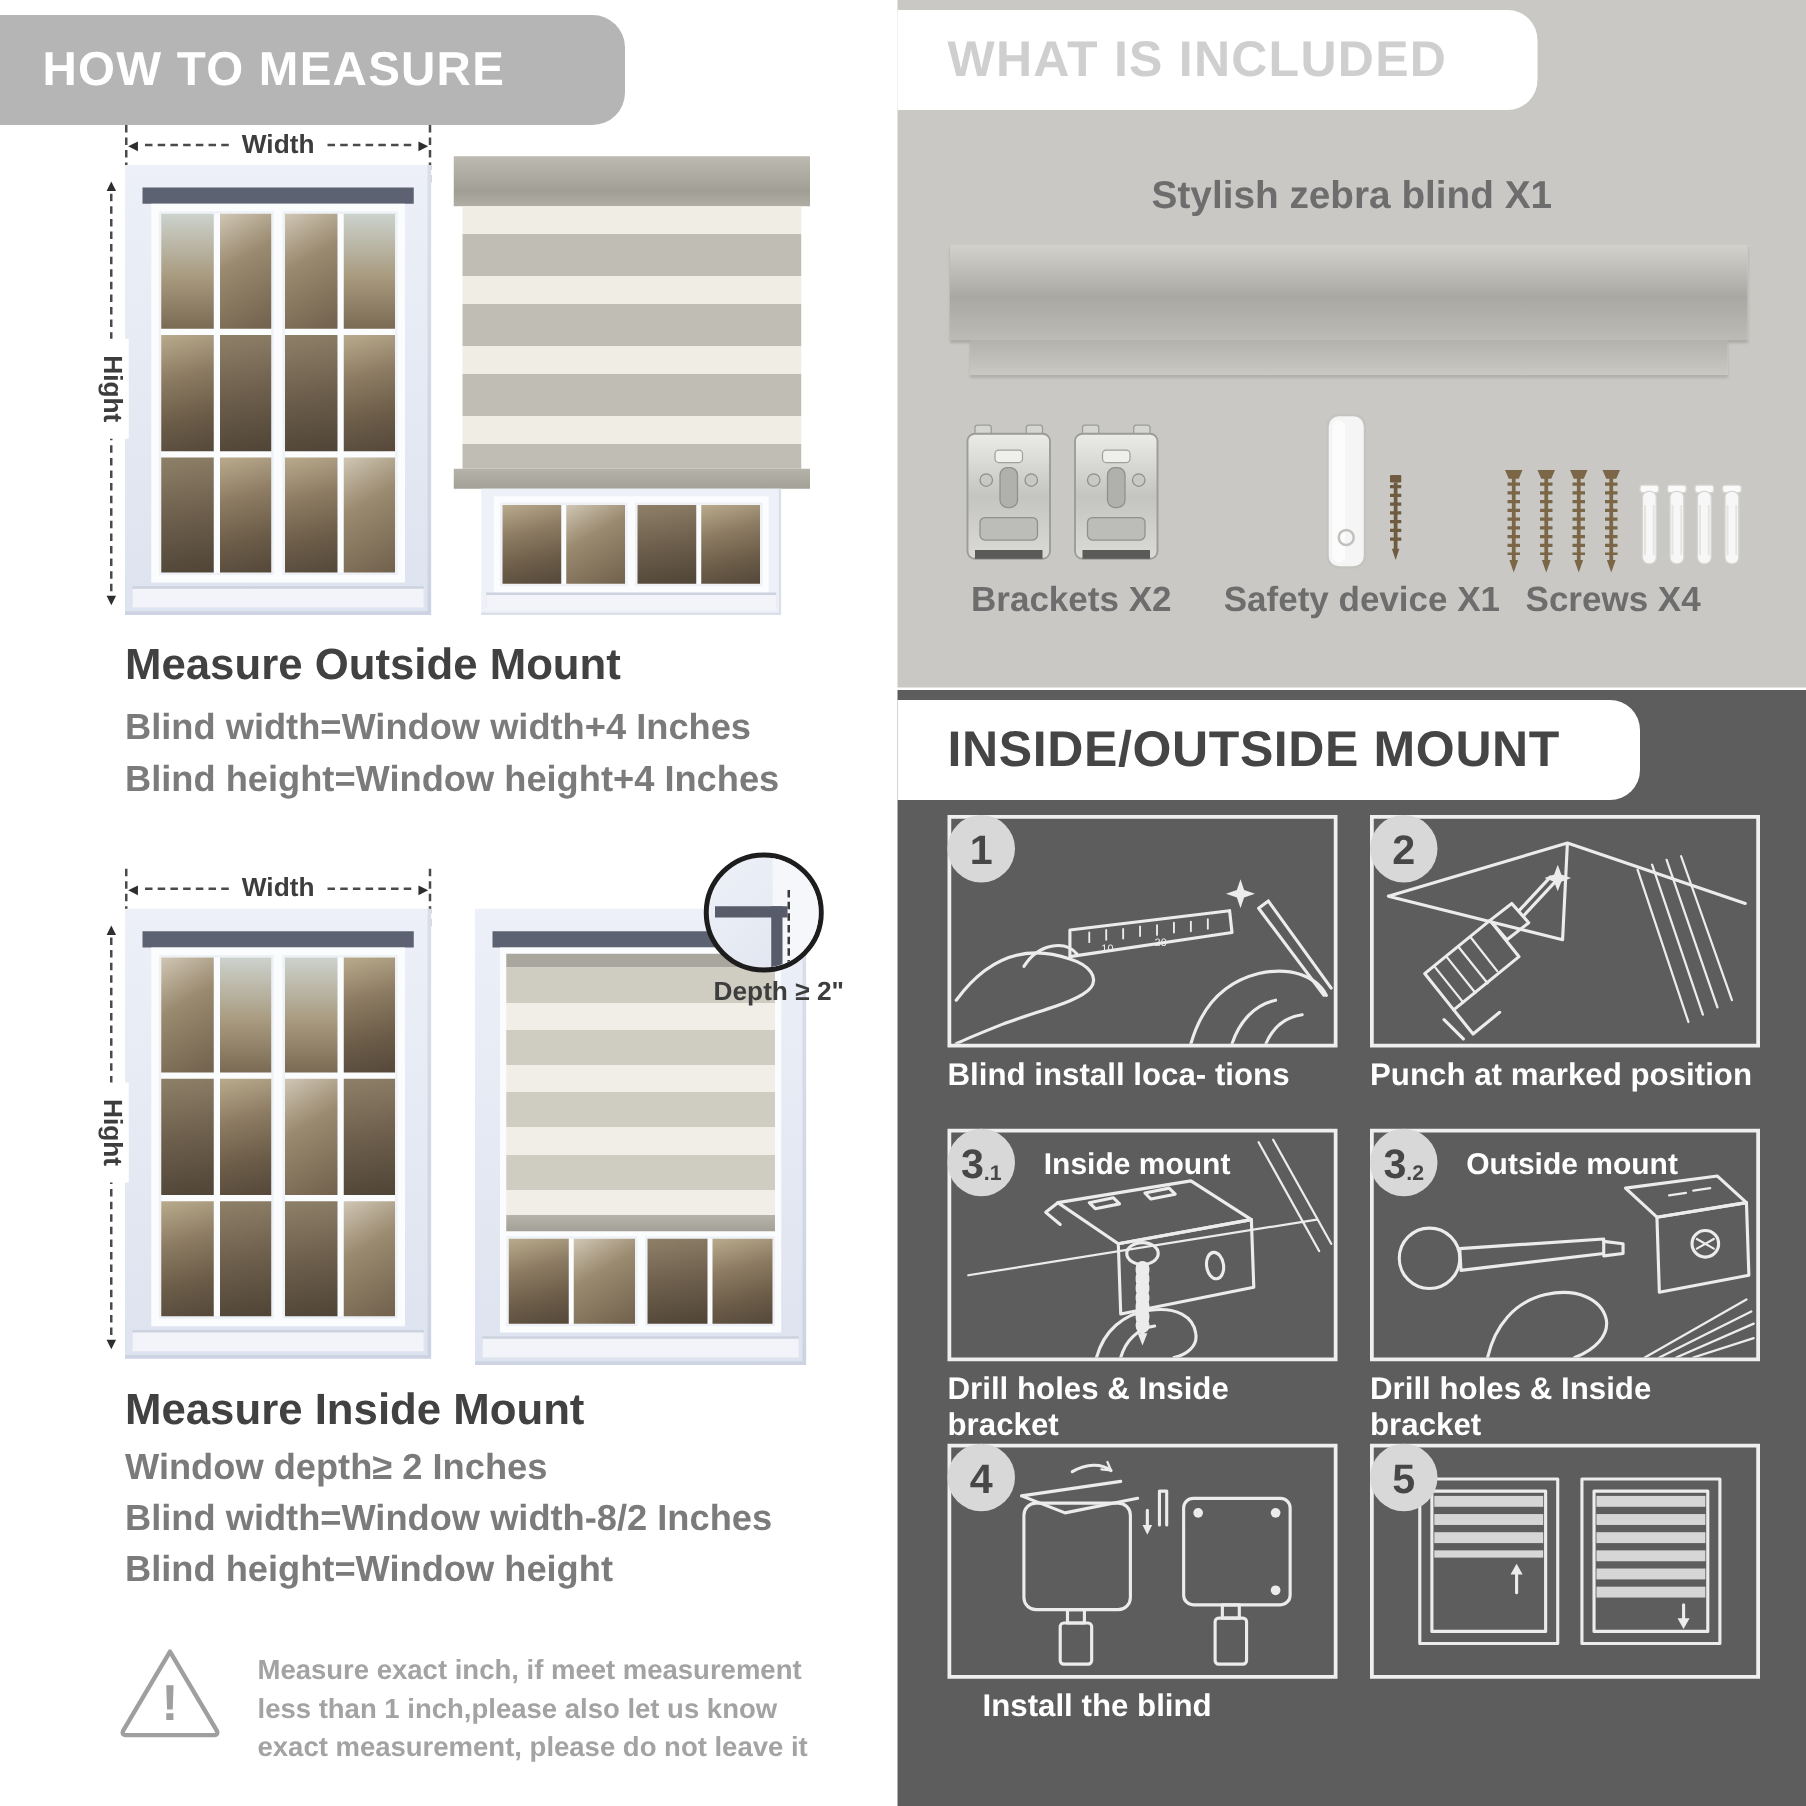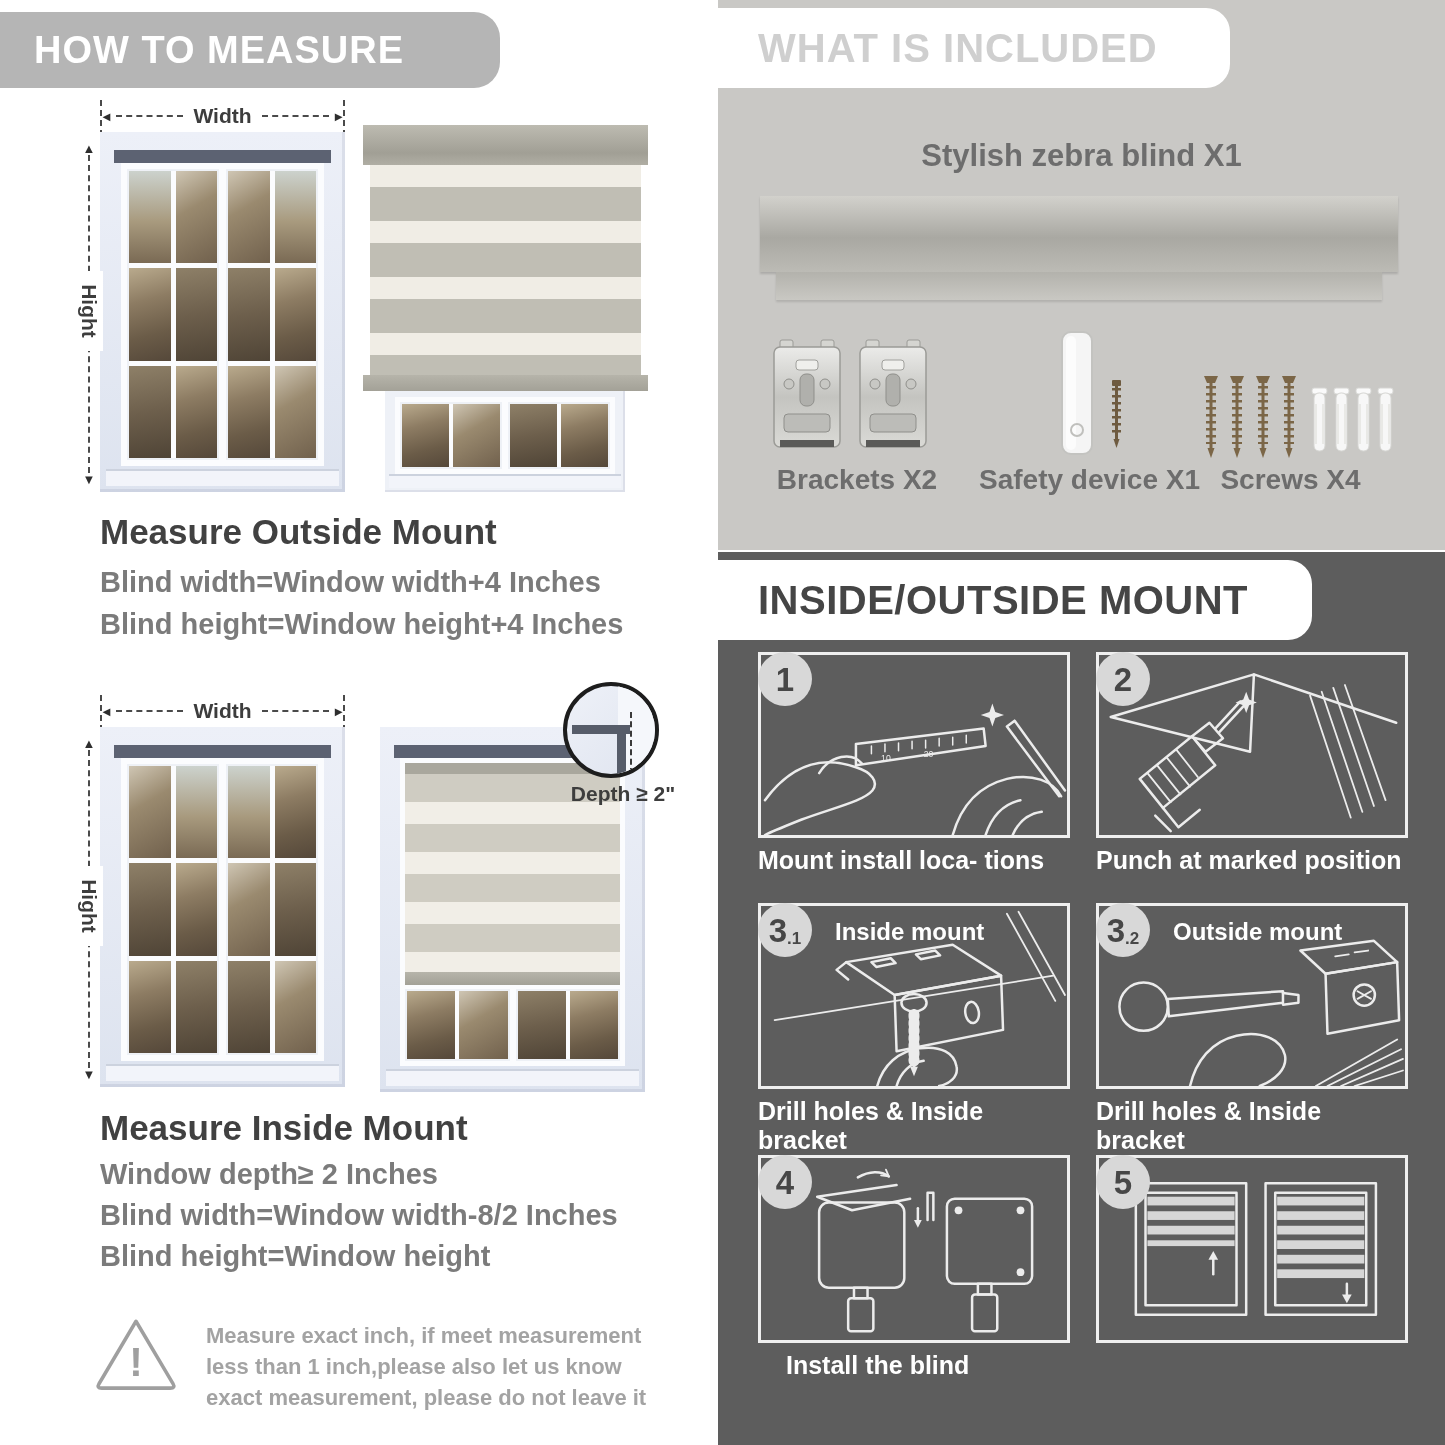--- a/index.html
+++ b/index.html
@@ -1,21 +1,21 @@
 <!DOCTYPE html>
 <html><head>
 <meta charset="utf-8">
 <style>
   html,body{margin:0;padding:0;background:#fff;}
   .canvas{position:relative;width:1445px;height:1445px;background:#fff;overflow:hidden;
           font-family:"Liberation Sans",sans-serif;}
   .abs{position:absolute;}
 
   
-  .banner-gray{position:absolute;left:0;top:12px;width:500px;height:76px;background:#b5b5b5;
+  .banner-gray{position:absolute;left:0;top:12px;width:500px;height:88px;background:#b5b5b5;
     border-radius:0 26px 26px 0;display:flex;align-items:center;padding-left:34px;box-sizing:border-box;}
   .banner-gray span{font-size:38px;font-weight:bold;color:#fff;letter-spacing:1px;}
   .banner-white{position:absolute;background:#fff;display:flex;align-items:center;
     padding-left:40px;box-sizing:border-box;border-radius:0 24px 24px 0;}
   .banner-included{left:718px;top:8px;width:512px;height:80px;}
   .banner-included span{font-size:40px;font-weight:bold;color:#cfcfcf;letter-spacing:1px;}
   .banner-mount{left:718px;top:560px;width:594px;height:80px;}
   .banner-mount span{font-size:40px;font-weight:bold;color:#454545;letter-spacing:.5px;}
 
   
@@ -356,21 +356,21 @@
       <path d="M237,50 l3,9 9,3 -9,3 -3,9 -3,-9 -9,-3 9,-3 z" fill="#ececec" stroke="none"></path>
       <path d="M306,146 L252,74 M312,140 L260,68 M252,74 L260,68"></path>
       <path d="M196,186 C204,158 220,136 252,128 C278,122 300,130 308,146"></path>
       <path d="M230,186 C236,168 248,154 266,150 M258,186 C264,172 274,164 288,162"></path>
     </svg>
     <div class="step-badge">
       <span class="n">1</span>
         <span class="s"></span>
     </div>
   </div>
-  <div class="step-caption" style="left:758px;top:846px;">Mount install loca- tions</div>
+  <div class="step-caption" style="left:758px;top:846px;">Blind install loca- tions</div>
 
   <div class="step-box" style="left:1096px;top:652px;">
     <svg class="illus" viewBox="0 0 312 186" fill="none" stroke="#ececec" stroke-width="2.5" stroke-linecap="round" stroke-linejoin="round">
       <path d="M10,64 L158,20 L305,70 M158,20 L154,100 M154,100 L10,64"></path>
       <path d="M216,42 L258,168 M228,38 L270,162 M240,34 L282,156 M252,31 L294,150" stroke-width="1.8"></path>
       <path d="M64,158 L118,114 L94,84 L40,128 Z"></path>
       <path d="M48,122 L72,152 M58,114 L82,144 M68,106 L92,136 M78,98 L100,126" stroke-width="1.8"></path>
       <path d="M94,84 L112,70 L126,86 L108,100 Z"></path>
       <path d="M118,76 L144,48 M122,80 L148,52"></path>
       <path d="M150,38 l3,8 8,3 -8,3 -3,8 -3,-8 -8,-3 8,-3 z" fill="#ececec" stroke="none"></path>

